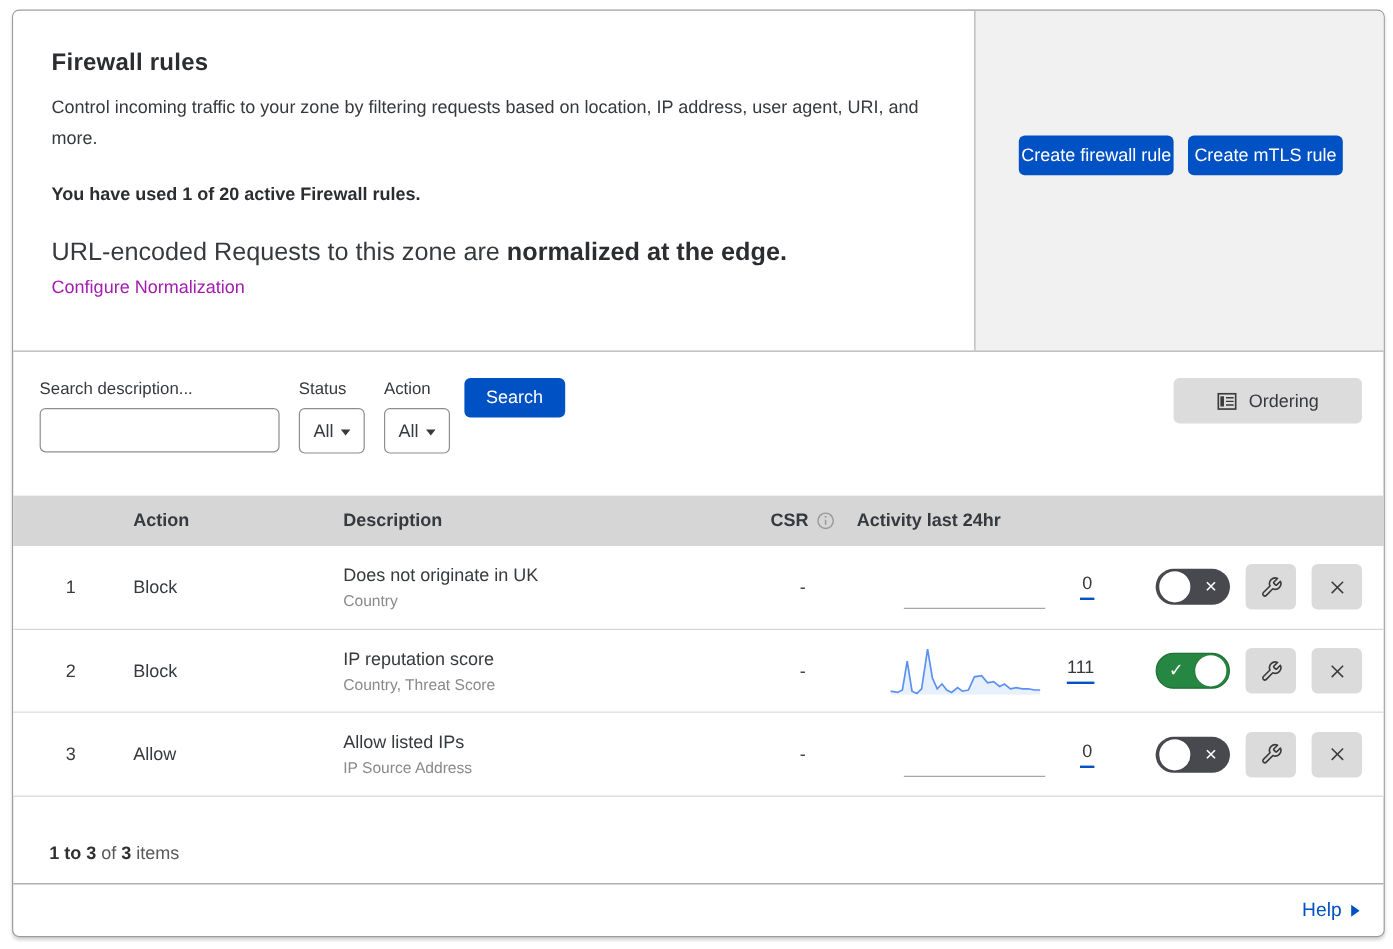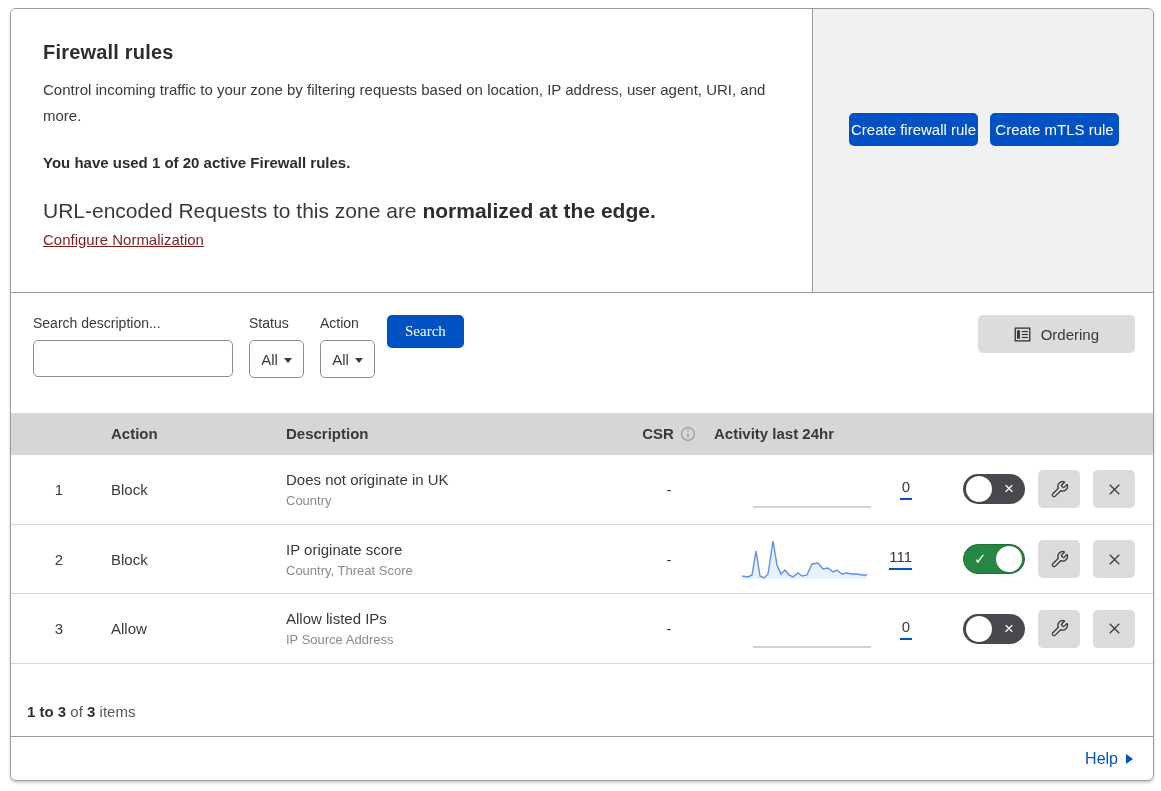--- a/index.html
+++ b/index.html
@@ -33,21 +33,21 @@
     padding: 32px 32px 0 32px;
   }
   .intro h1 { font-size: 20px; font-weight: 600; color: #2b2d30; letter-spacing: .2px; }
   .intro .desc {
     margin-top: 13px; font-size: 15px; line-height: 1.75;
     color: #36393e; width: 730px;
   }
   .intro .usage { margin-top: 24px; font-size: 15px; font-weight: 700; color: #2b2d30; }
   .intro .norm { margin-top: 28px; font-size: 21px; color: #36393e; }
   .intro .norm b { font-weight: 700; color: #2b2d30; }
-  .link { color: #7f1d1d; text-decoration: underline; cursor: pointer; }
+  .link { color: #a21caf; cursor: pointer; }
   .intro .norm-link { display: inline-block; margin-top: 8px; font-size: 15px; }
 
   .aside {
     flex: 1;
     background: #f1f1f1;
     padding: 104px 34px 0 36px;
     display: flex; flex-direction: row; gap: 12px;
   }
   .btn-primary {
     display: block; width: 100%; height: 33px;
@@ -85,21 +85,21 @@
   .caret-down {
     width: 0; height: 0;
     border-left: 4.5px solid transparent;
     border-right: 4.5px solid transparent;
     border-top: 5.5px solid #36393e;
     margin-top: 2px;
   }
   .btn-search {
     height: 33px; padding: 0 18px; margin-bottom: 2px;
     background: #0051c3; color: #fff; border: none; border-radius: 5px;
-    font-family: Liberation Serif, serif; font-size: 15px; cursor: pointer;
+    font-family: Liberation Sans, sans-serif; font-size: 15px; cursor: pointer;
   }
   .filter-spacer { flex: 1; }
   .btn-ordering {
     height: 38px; padding: 0 36px;
     background: #dcdcdc; color: #36393e;
     border: none; border-radius: 5px;
     font-family: inherit; font-size: 15px;
     display: flex; align-items: center; gap: 10px;
     cursor: pointer;
   }
@@ -170,21 +170,21 @@
     background: #dbdbdb; border: none; border-radius: 5px;
     display: flex; align-items: center; justify-content: center;
     cursor: pointer; flex: none;
   }
 
   
   .pagination {
     height: 72px;
     display: flex; align-items: flex-end;
     padding: 0 0 16px 16px;
-    font-size: 15px; color: #595959;
+    font-size: 15px; color: #595959; margin-left: 14px;
   }
   .pagination b { color: #313131; font-weight: 700; }
   .help-bar {
     height: 44px;
     border-top: 1px solid #9c9c9c;
     display: flex; align-items: center; justify-content: flex-end;
     padding-right: 20px; gap: 8px;
   }
   .help-link { color: #0051c3; font-size: 16px; text-decoration: none; cursor: pointer; }
   .help-arrow {
@@ -301,21 +301,21 @@
             <line x1="18" y1="6" x2="6" y2="18" stroke="#3a3a3a" stroke-width="1.6"></line>
           </svg>
       </button>
     </div>
   </div>
 
   <div class="trow">
     <div class="col-num">2</div>
     <div class="col-action">Block</div>
     <div class="col-desc">
-      <div class="rule-title">IP originate score</div>
+      <div class="rule-title">IP reputation score</div>
       <div class="rule-subtitle">Country, Threat Score</div>
     </div>
     <div class="col-csr">-</div>
     <div class="col-activity">
       <svg class="spark" width="125" height="40" viewBox="0 0 125 40">
           <polygon class="spark-area" points="0,37 6,38 10,36 14,12 18,37 22,39 26,35 31,2 35,26 39,35 43,31 47,36 51,38 56,34 60,37 65,36 70,25 76,24 81,30 86,29 91,33 95,31 100,35 105,34 110,35 115,35 120,36 125,36 125,40 0,40"></polygon>
           <polyline class="spark-line" points="0,37 6,38 10,36 14,12 18,37 22,39 26,35 31,2 35,26 39,35 43,31 47,36 51,38 56,34 60,37 65,36 70,25 76,24 81,30 86,29 91,33 95,31 100,35 105,34 110,35 115,35 120,36 125,36"></polyline>
         </svg>
       <a class="count-link">111</a>
     </div>

